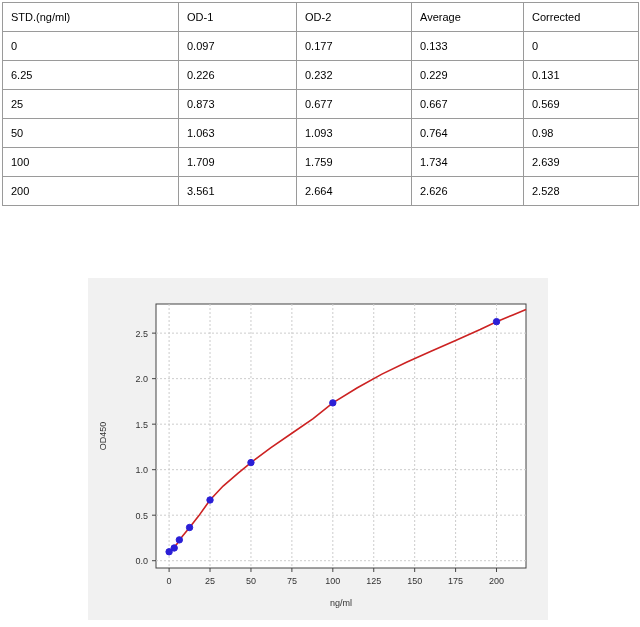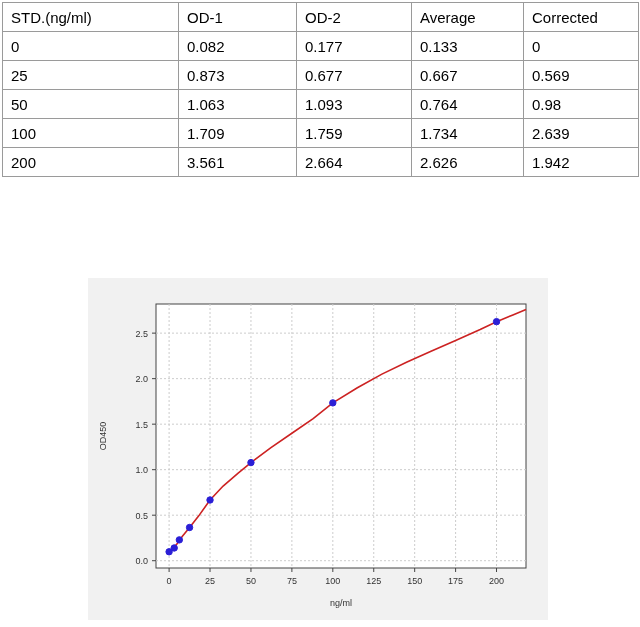--- a/index.html
+++ b/index.html
@@ -20,21 +20,21 @@
   .std-table {
     border-collapse: collapse;
     width: 636px;
     margin: 2px 0 0 2px;
     table-layout: fixed;
   }
   .std-table td {
     border: 1px solid #9a9a9a;
     height: 28px;
     padding: 0 8px;
-    font-size: 15px;
+    font-size: 11px;
     vertical-align: middle;
     white-space: nowrap;
     overflow: hidden;
   }
   .std-table col.c0 { width: 176px; }
   .std-table col.c1 { width: 118px; }
   .std-table col.c2 { width: 115px; }
   .std-table col.c3 { width: 112px; }
   .std-table col.c4 { width: 115px; }
 
@@ -75,24 +75,31 @@
   <tbody>
     <tr>
       <td>STD.(ng/ml)</td>
       <td>OD-1</td>
       <td>OD-2</td>
       <td>Average</td>
       <td>Corrected</td>
     </tr>
     <tr>
       <td>0</td>
-      <td>0.082</td>
+      <td>0.097</td>
       <td>0.177</td>
       <td>0.133</td>
       <td>0</td>
+    </tr>
+    <tr>
+      <td>6.25</td>
+      <td>0.226</td>
+      <td>0.232</td>
+      <td>0.229</td>
+      <td>0.131</td>
     </tr>
     <tr>
       <td>25</td>
       <td>0.873</td>
       <td>0.677</td>
       <td>0.667</td>
       <td>0.569</td>
     </tr>
     <tr>
       <td>50</td>
@@ -106,21 +113,21 @@
       <td>1.709</td>
       <td>1.759</td>
       <td>1.734</td>
       <td>2.639</td>
     </tr>
     <tr>
       <td>200</td>
       <td>3.561</td>
       <td>2.664</td>
       <td>2.626</td>
-      <td>1.942</td>
+      <td>2.528</td>
     </tr>
   </tbody>
 </table>
 
 <div class="chart-panel">
   <svg class="chart-svg" id="chart-svg" width="460" height="342" viewBox="0 0 460 342">
       <rect x="68" y="26" width="370" height="264" fill="#ffffff" stroke="#444444" stroke-width="1"></rect>
       <line x1="81.09734513274336" y1="26" x2="81.09734513274336" y2="290" stroke="#cccccc" stroke-width="1" stroke-dasharray="2,2"></line>
       <line x1="122.02654867256638" y1="26" x2="122.02654867256638" y2="290" stroke="#cccccc" stroke-width="1" stroke-dasharray="2,2"></line>
       <line x1="162.95575221238937" y1="26" x2="162.95575221238937" y2="290" stroke="#cccccc" stroke-width="1" stroke-dasharray="2,2"></line>

